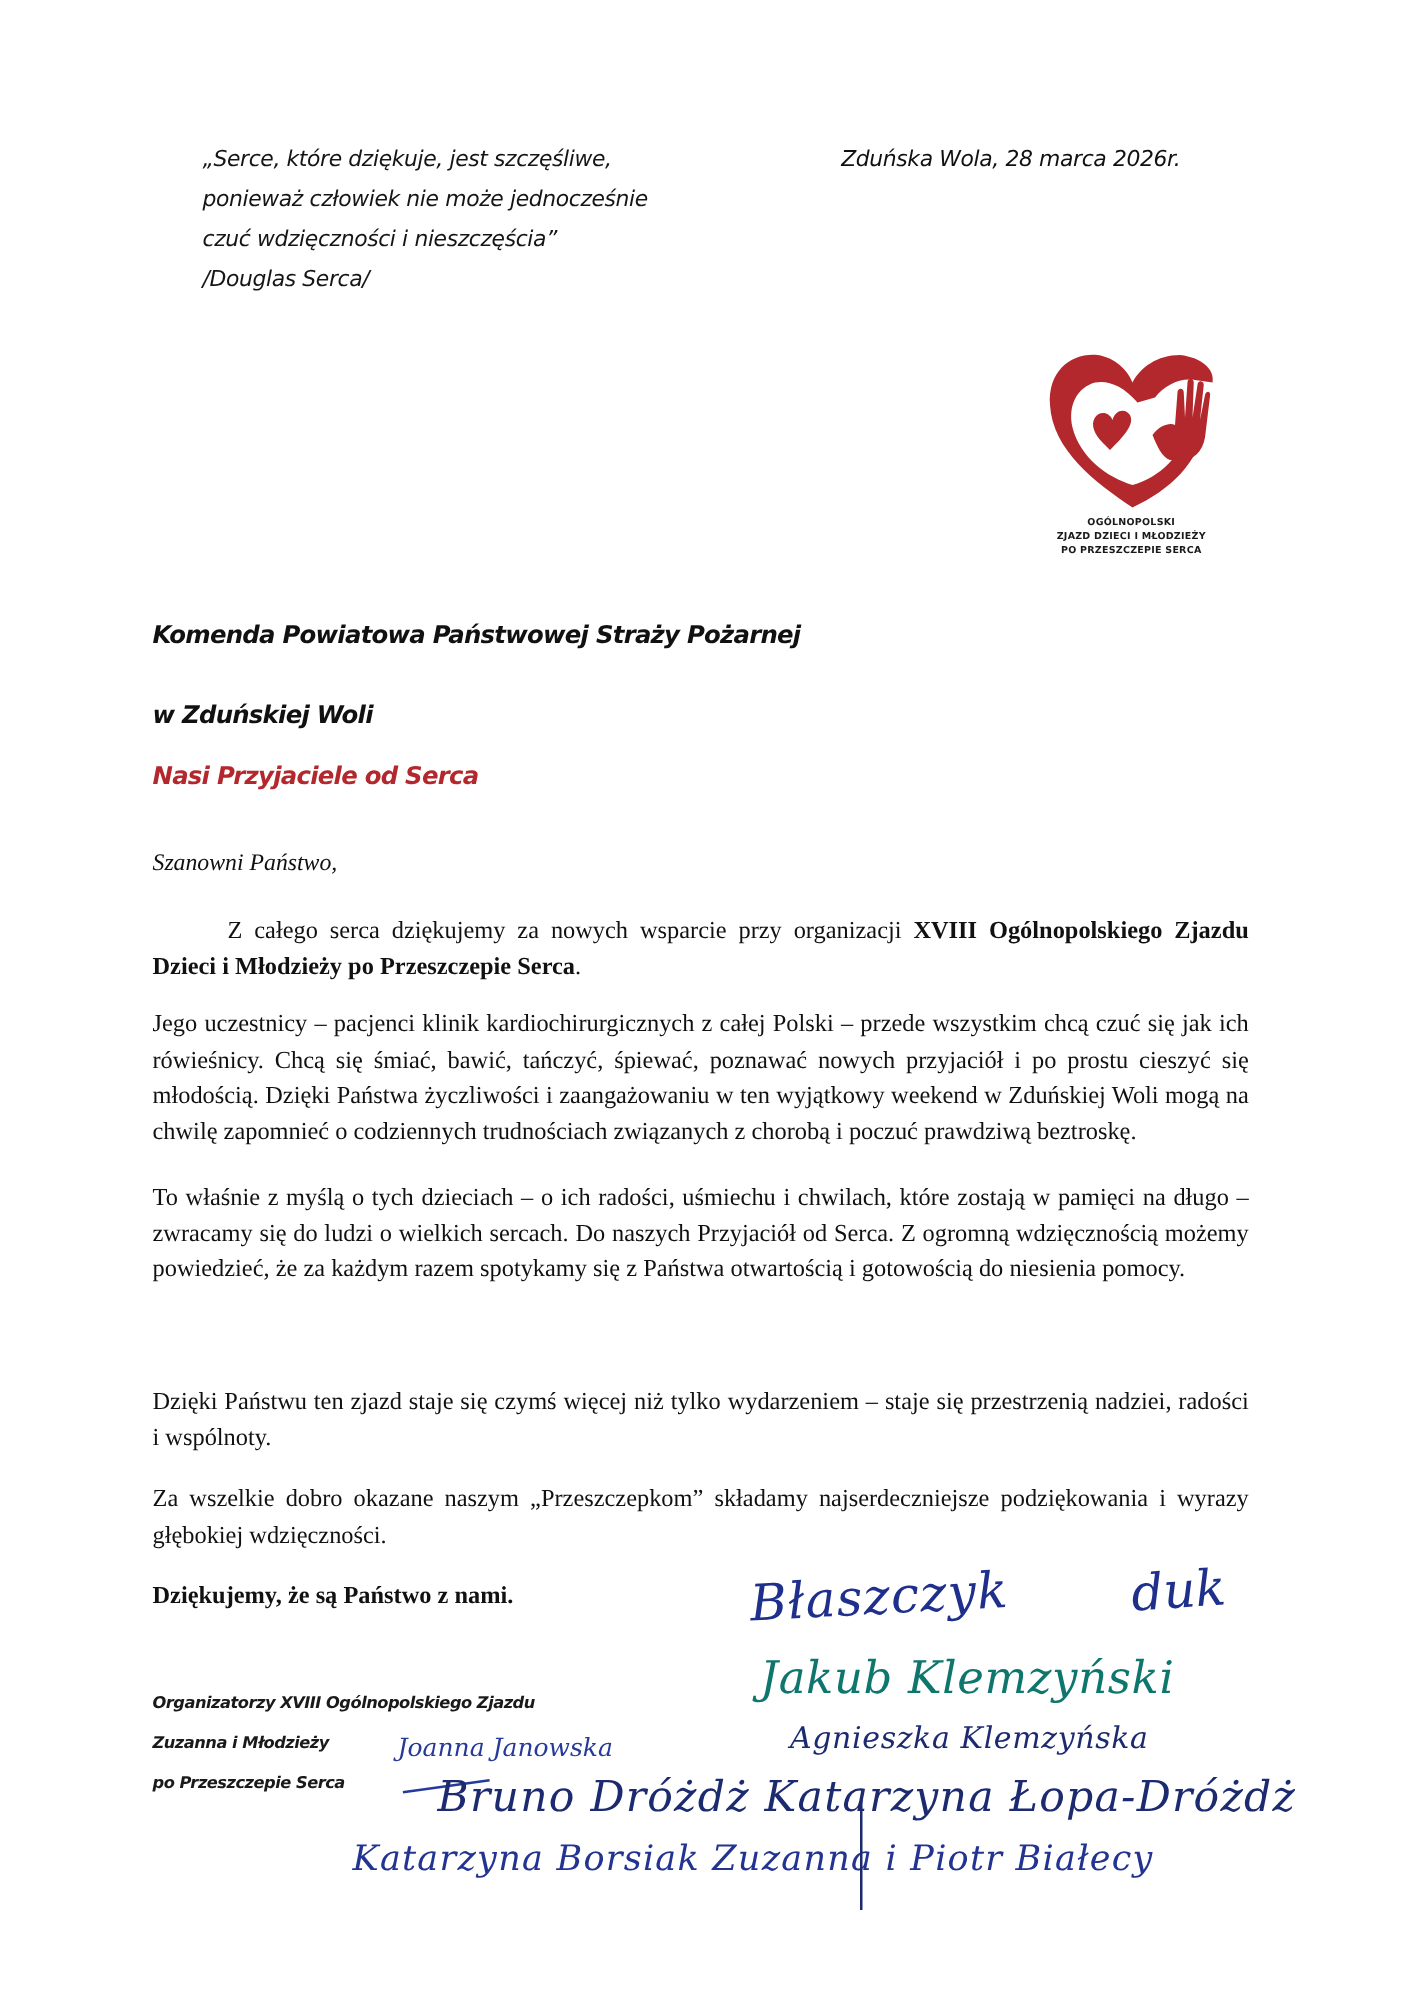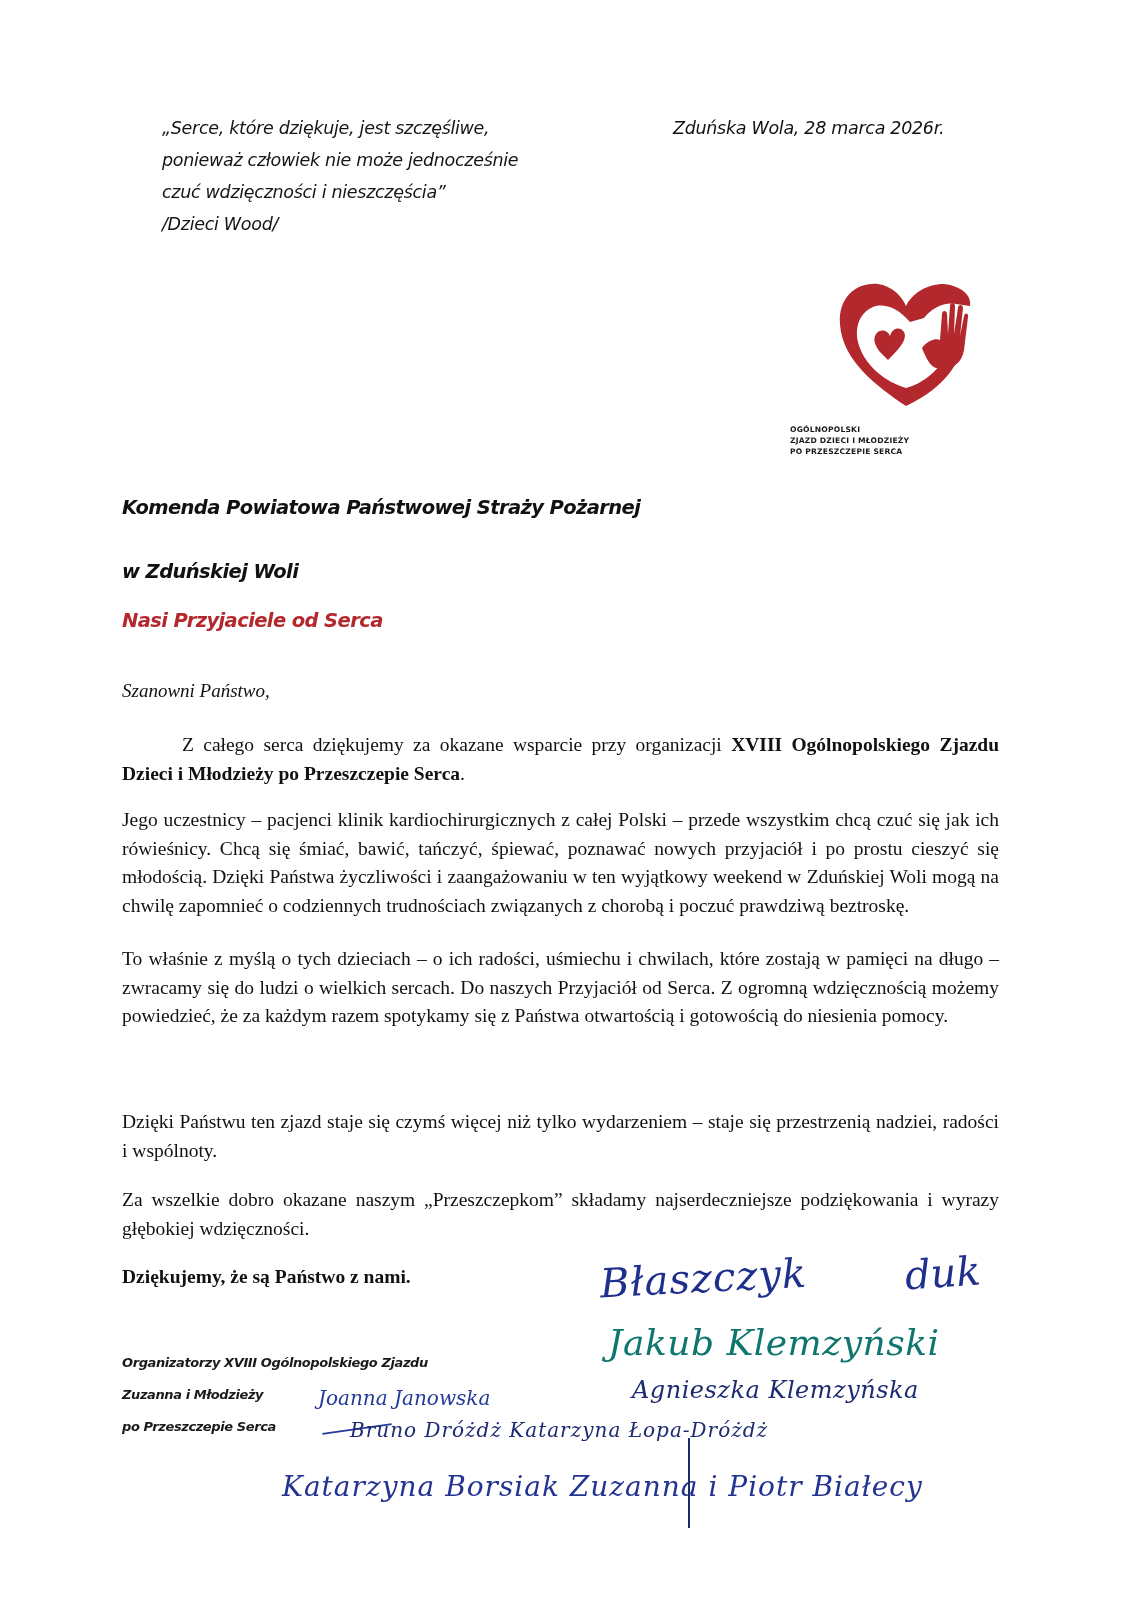--- a/index.html
+++ b/index.html
@@ -4,21 +4,21 @@
   <style>
     html, body { margin: 0; padding: 0; background: #ffffff; }
     body { width: 1132px; height: 1611px; position: relative; overflow: hidden; color: #111; }
     .abs { position: absolute; }
 
     .quote { left: 122px; top: 112px; font-family: "DejaVu Sans", sans-serif; font-style: italic; font-size: 17.5px; line-height: 32px; letter-spacing: -0.3px; color: #151515; margin-left: 40px; }
     .quote div { white-space: nowrap; }
     .date { left: 673px; top: 112px; font-family: "DejaVu Sans", sans-serif; font-style: italic; font-size: 17.5px; line-height: 32px; letter-spacing: -0.3px; white-space: nowrap; }
 
     .logo { left: 836px; top: 278px; width: 140px; height: 130px; }
-    .logo-text { left: 790px; top: 424px; width: 230px; text-align: left; font-family: "DejaVu Sans", sans-serif; font-weight: bold; font-size: 7.6px; line-height: 11px; letter-spacing: 0.2px; color: #1a1a1a; }
+    .logo-text { left: 790px; top: 412px; width: 230px; text-align: center; font-family: "DejaVu Sans", sans-serif; font-weight: bold; font-size: 7.6px; line-height: 11px; letter-spacing: 0.2px; color: #1a1a1a; }
 
     .recipient { left: 122px; font-family: "DejaVu Sans", sans-serif; font-style: italic; font-weight: bold; font-size: 19.5px; letter-spacing: -0.6px; white-space: nowrap; color: #111; }
     .r1 { top: 496px; }
     .r2 { top: 560px; }
     .r3 { top: 609px; color: #b3282d; }
 
     .greeting { left: 122px; top: 680px; font-family: "Liberation Serif", serif; font-style: italic; font-size: 19px; white-space: nowrap; }
 
     .body { left: 122px; width: 877px; font-family: "Liberation Serif", serif; font-size: 19.5px; line-height: 28.5px; text-align: justify; color: #111; }
     .body p { margin: 0; }
@@ -34,33 +34,33 @@
 
     .org { left: 122px; top: 1347px; font-family: "DejaVu Sans", sans-serif; font-style: italic; font-weight: bold; font-size: 13px; line-height: 32px; letter-spacing: -0.4px; color: #1a1a1a; }
     .org div { white-space: nowrap; }
 
     .sig { font-family: "DejaVu Serif", serif; font-style: italic; color: #1f2f8c; white-space: nowrap; }
     .s1 { left: 600px; top: 1255px; font-size: 40px; transform: rotate(-3deg); letter-spacing: 1px; }
     .s1b { left: 905px; top: 1250px; font-size: 40px; transform: rotate(-4deg); }
     .s2 { left: 608px; top: 1322px; font-size: 36px; color: #0f766e; letter-spacing: 0.5px; }
     .s3 { left: 632px; top: 1376px; font-size: 24px; color: #1c2a70; letter-spacing: 0.5px; }
     .s4 { left: 318px; top: 1386px; font-size: 20px; color: #253a9a; }
-    .s5 { left: 350px; top: 1418px; font-size: 20px; color: #1c2a70; letter-spacing: 1px; }
+    .s5 { left: 350px; top: 1418px; font-size: 34px; color: #1c2a70; letter-spacing: 1px; }
     .s6 { left: 282px; top: 1470px; font-size: 28px; color: #223392; letter-spacing: 1px; }
     .sig-line { left: 322px; top: 1428px; width: 70px; height: 2px; background: #253a9a; transform: rotate(-8deg); }
     .pen-stroke { left: 688px; top: 1438px; width: 2px; height: 90px; background: #1c2a70; }
   </style>
 </head>
 <body>
 
 <div class="abs quote">
   <div>„Serce, które dziękuje, jest szczęśliwe,</div>
   <div>ponieważ człowiek nie może jednocześnie</div>
   <div>czuć wdzięczności i nieszczęścia”</div>
-  <div>/Dzieci Wood/</div>
+  <div>/Douglas Serca/</div>
 </div>
 
 <div class="abs date">Zduńska Wola, 28 marca 2026r.</div>
 
 <div class="abs logo">
   <svg width="140" height="130" viewBox="0 0 140 130" xmlns="http://www.w3.org/2000/svg">
 
     <path d="M70 128 C40 108 6 82 4 46 C2 18 22 4 42 6 C56 8 66 18 70 28 C76 16 90 6 108 6 C126 8 136 18 134 28 L120 26 C108 24 96 30 88 40 L74 44 C62 30 50 26 40 28 C26 32 18 46 22 64 C28 88 50 104 70 110 C92 104 110 86 116 62 L128 60 C124 92 100 114 70 128 Z" fill="#b3282d"></path>
 
     <path d="M86 70 C92 62 100 60 104 62 L106 36 C106 32 111 32 111 36 L112 56 L114 28 C114 24 119 24 119 28 L118 56 L122 30 C122 26 127 26 127 30 L124 58 L128 38 C129 34 133 35 132 39 L128 72 C126 84 118 90 110 90 L100 90 C94 88 90 80 86 70 Z" fill="#b3282d"></path>
@@ -74,21 +74,21 @@
   <div>PO PRZESZCZEPIE SERCA</div>
 </div>
 
 <div class="abs recipient r1">Komenda Powiatowa Państwowej Straży Pożarnej</div>
 <div class="abs recipient r2">w Zduńskiej Woli</div>
 <div class="abs recipient r3">Nasi Przyjaciele od Serca</div>
 
 <div class="abs greeting">Szanowni Państwo,</div>
 
 <div class="abs body p1">
-  <p><span class="indent"></span><span>Z całego serca dziękujemy za okazane wsparcie przy organizacji </span><span class="b">XVIII Ogólnopolskiego Zjazdu Dzieci i Młodzieży po Przeszczepie Serca</span><span>.</span></p>
+  <p><span class="indent"></span><span>Z całego serca dziękujemy za nowych wsparcie przy organizacji </span><span class="b">XVIII Ogólnopolskiego Zjazdu Dzieci i Młodzieży po Przeszczepie Serca</span><span>.</span></p>
 </div>
 <div class="abs body p2">
   <p>Jego uczestnicy – pacjenci klinik kardiochirurgicznych z całej Polski – przede wszystkim chcą czuć się jak ich rówieśnicy. Chcą się śmiać, bawić, tańczyć, śpiewać, poznawać nowych przyjaciół i po prostu cieszyć się młodością. Dzięki Państwa życzliwości i zaangażowaniu w ten wyjątkowy weekend w Zduńskiej Woli mogą na chwilę zapomnieć o codziennych trudnościach związanych z chorobą i poczuć prawdziwą beztroskę.</p>
 </div>
 <div class="abs body p3">
   <p>To właśnie z myślą o tych dzieciach – o ich radości, uśmiechu i chwilach, które zostają w pamięci na długo – zwracamy się do ludzi o wielkich sercach. Do naszych Przyjaciół od Serca. Z ogromną wdzięcznością możemy powiedzieć, że za każdym razem spotykamy się z Państwa otwartością i gotowością do niesienia pomocy.</p>
 </div>
 <div class="abs body p4">
   <p>Dzięki Państwu ten zjazd staje się czymś więcej niż tylko wydarzeniem – staje się przestrzenią nadziei, radości i wspólnoty.</p>
 </div>

